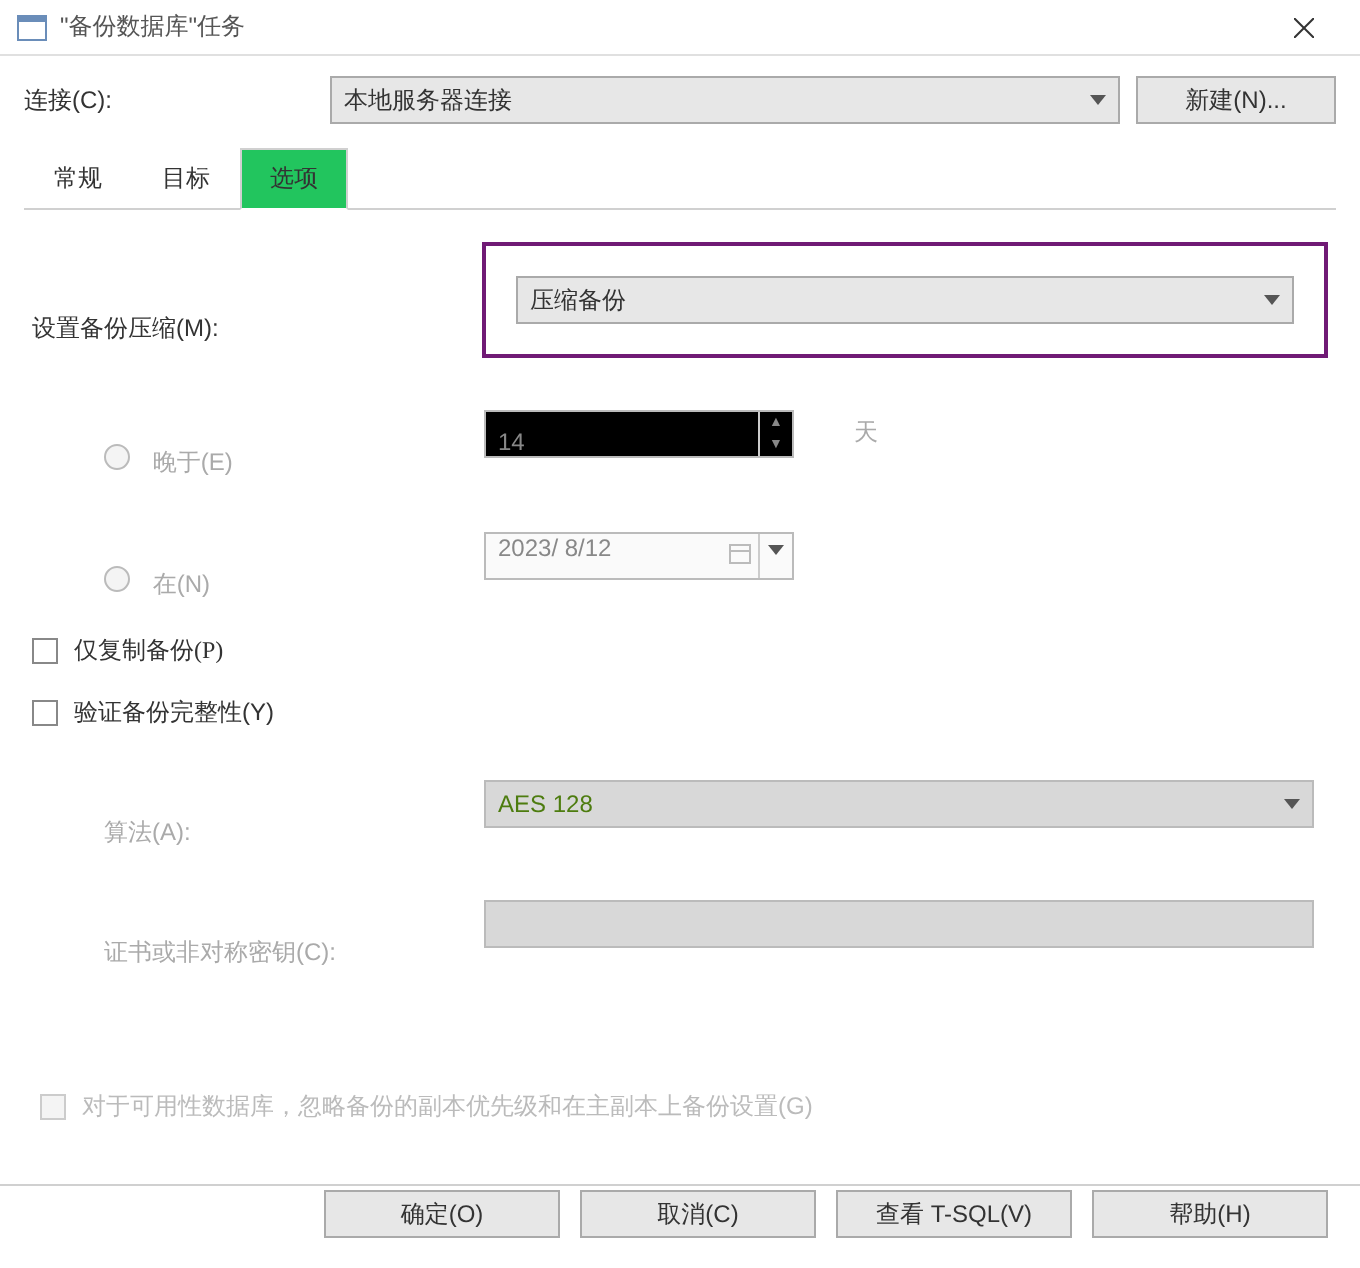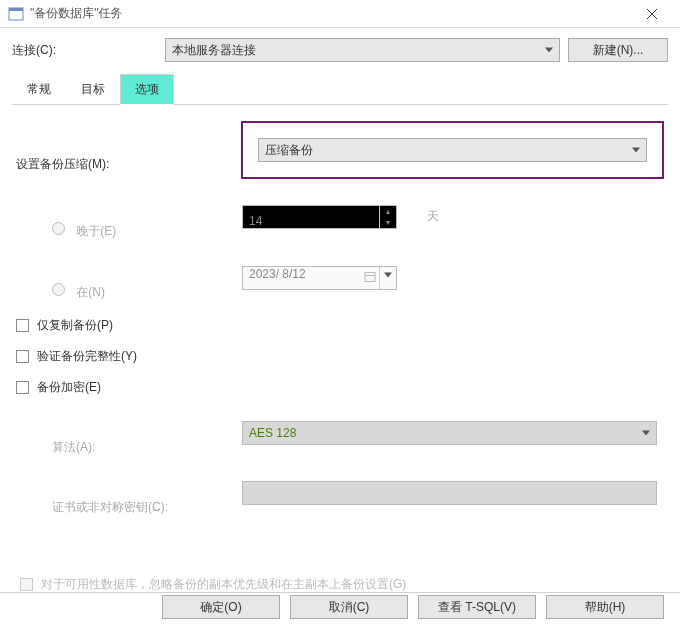--- a/index.html
+++ b/index.html
@@ -70,21 +70,21 @@
     .tab {
       padding: 6px 14px;
       cursor: pointer;
       border: 1px solid transparent;
       margin-bottom: -1px;
       color: #333;
     }
     .tab.active {
       border: 1px solid #d0d0d0;
       border-bottom: 1px solid #fff;
-      background: #5eead4;
+      background: #22c55e;
     }
     .tabpane { padding: 2px 4px; flex: 1; }
     .field-row {
       display: flex; align-items: center;
       margin-bottom: 14px;
     }
     .field-row.indent { padding-left: 36px; }
     .field-label { width: 228px; color: #333; margin-top: 29px; }
     .field-label.disabled { color: #aaa; }
     .chk {
@@ -259,34 +259,30 @@
               <rect x="1" y="2" width="10" height="9" fill="none" stroke="#bbb"></rect>
               <line x1="1" y1="5" x2="11" y2="5" stroke="#bbb"></line>
             </svg>
         </span>
         <div class="date-dd">
           <span class="dropdown-arrow" style="position:static;"></span>
         </div>
       </div>
     </div>
 
-    <div class="field-row" style="margin-top:16px;">
+    <div class="field-row" style="margin-top:16px;font-family:Liberation Serif, serif;">
       <span class="chk"></span>
       <span>仅复制备份(P)</span>
     </div>
 
     <div class="field-row">
       <span class="chk"></span>
       <span>验证备份完整性(Y)</span>
     </div>
 
-    <div class="field-row">
-      <span class="chk"></span>
-      <span>备份加密(E)</span>
-    </div>
 
     <div class="field-row indent">
       <div class="field-label disabled" style="width:190px;">算法(A):</div>
       <div class="select-field disabled" style="width:415px;flex:none;">
         <span>AES 128</span>
         <span class="dropdown-arrow"></span>
       </div>
     </div>
 
     <div class="field-row indent">

